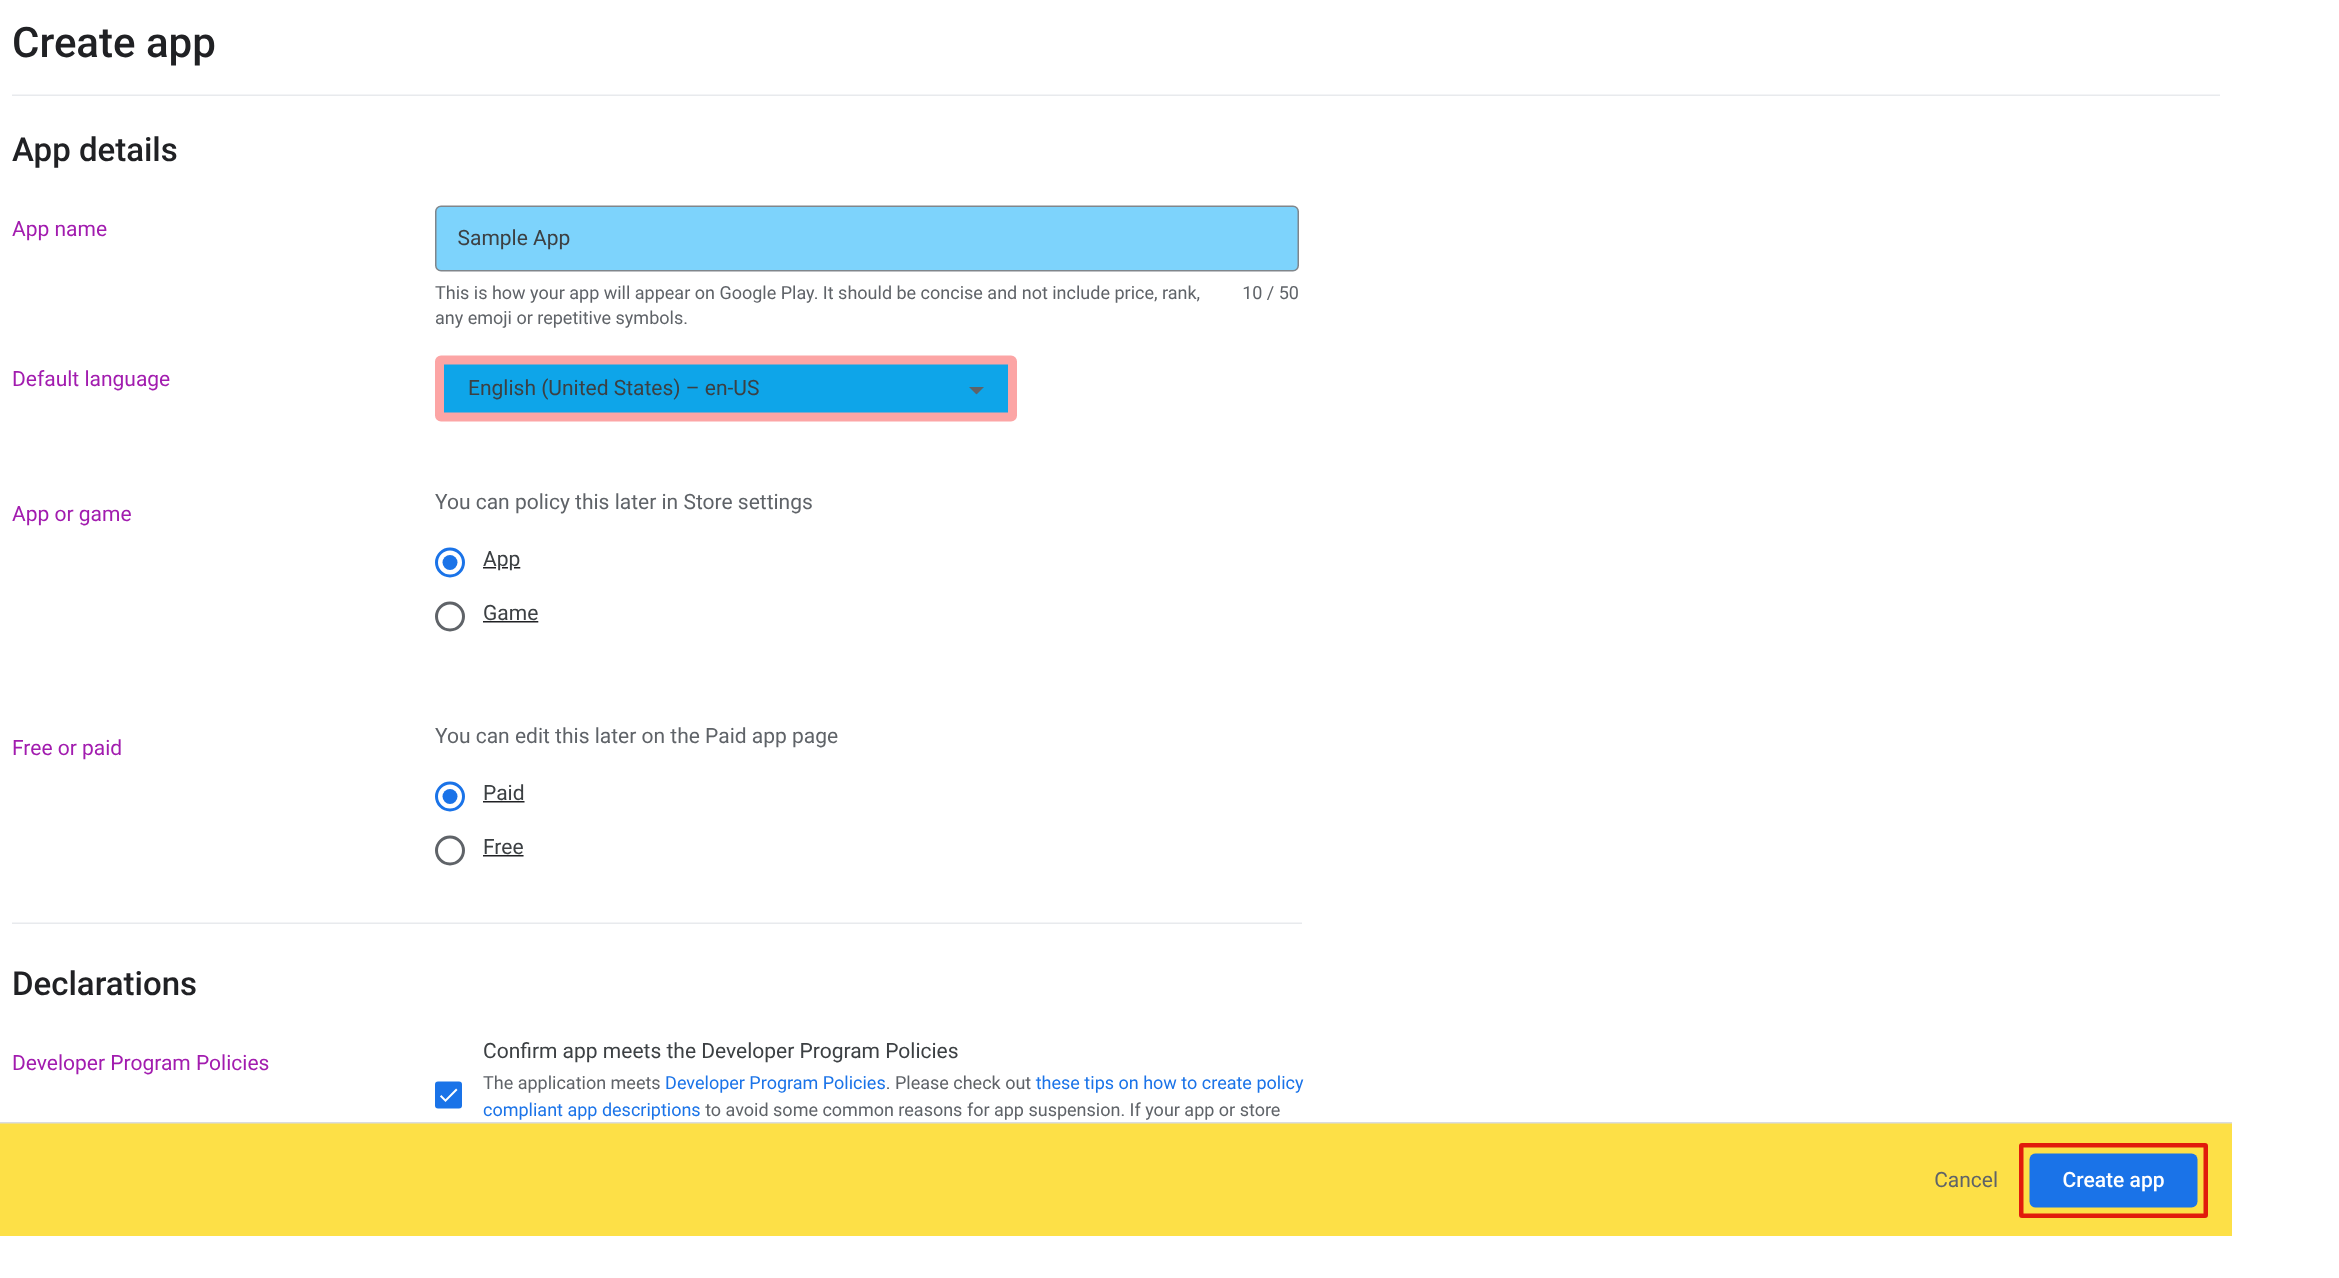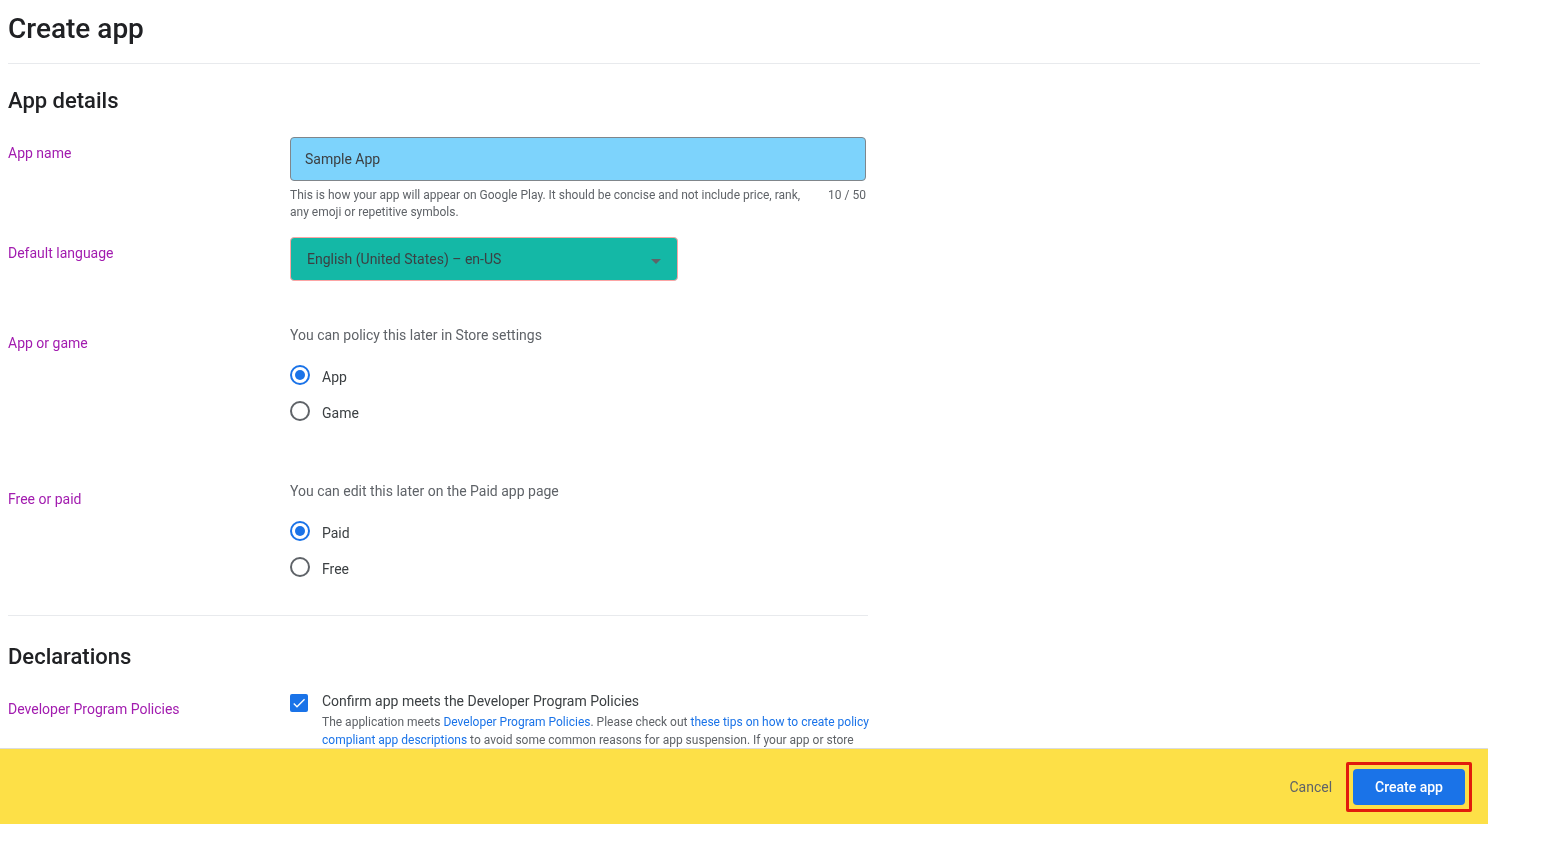--- a/index.html
+++ b/index.html
@@ -69,58 +69,59 @@
     font-size: 12px;
     color: #5f6368;
     line-height: 1.4;
   }
   .help-text { flex: 1; padding-right: 24px; }
   .char-count { white-space: nowrap; }
 
   .select-btn {
     width: 388px;
     height: 44px;
-    border: 1px solid #fca5a5;
+    border: 6px solid #fca5a5;
     border-radius: 4px;
     display: flex;
     align-items: center;
     justify-content: space-between;
     padding: 0 16px;
     font-size: 14px;
     color: #3c4043;
-    background: #14b8a6;
+    background: #0ea5e9;
     cursor: pointer;
   }
   .select-btn .dropdown-arrow { color: #5f6368; }
 
   .hint-text { color: #5f6368; font-size: 14px; margin-bottom: 22px; }
 
   .radio-row {
     display: flex;
-    align-items: flex-end;
+    align-items: flex-start;
     margin-bottom: 16px;
     cursor: pointer;
+    text-decoration: underline;
   }
   .radio-circle {
     width: 20px; height: 20px; border-radius: 50%;
     border: 2px solid #5f6368;
     display: flex; align-items: center; justify-content: center;
     margin-right: 12px;
     flex-shrink: 0;
   }
   .radio-circle.selected { border-color: #1a73e8; }
   .radio-dot {
     width: 10px; height: 10px; border-radius: 50%;
     background: #1a73e8;
   }
   .radio-label { color: #3c4043; font-size: 14px; }
 
   .section-divider { border: none; border-top: 1px solid #e8eaed; margin: 22px 0 28px 0; width: 860px; }
 
-  .checkbox-row { display: flex; align-items: flex-start; }
+  .checkbox-row { display: flex; align-items: center; }
   .checkbox-box {
     width: 18px; height: 18px;
     background: #1a73e8;
     border-radius: 2px;
     display: flex; align-items: center; justify-content: center;
     margin-right: 14px; margin-top: 1px;
     cursor: pointer;
     flex-shrink: 0;
   }
   .checkbox-box svg { width: 16px; height: 16px; fill: #fff; }

